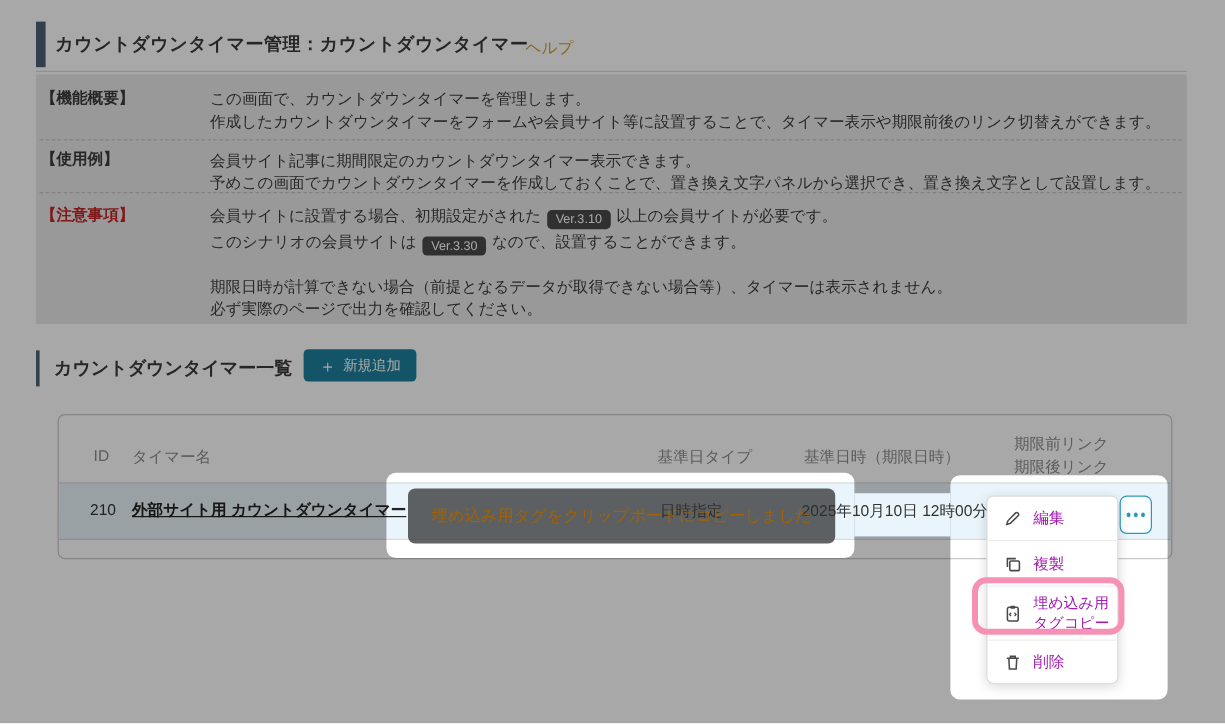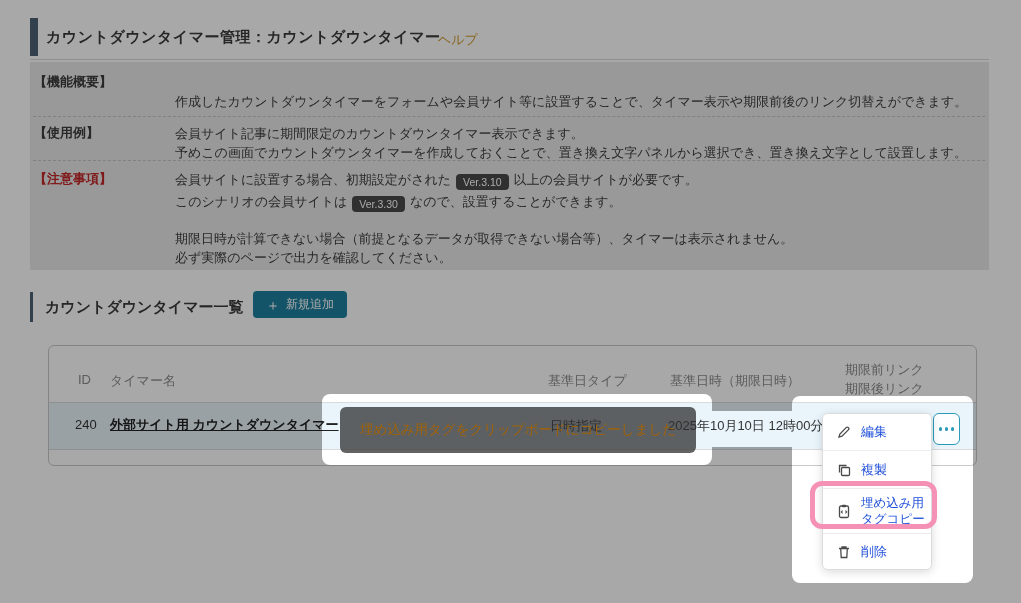--- a/index.html
+++ b/index.html
@@ -45,21 +45,21 @@
   
   .dim-svg{left:0;top:0;z-index:20;pointer-events:none;}
 
   
   .toast{left:340px;top:407px;width:356px;height:46px;background:rgba(45,45,45,.74);border-radius:6px;
     z-index:30;display:flex;align-items:center;justify-content:center;color:#a16207;font-size:13.5px;white-space:nowrap;}
 
   
   .ctx-menu{left:822px;top:413px;width:110px;background:#fff;border:1px solid #dcdcdc;border-radius:6px;
     box-sizing:border-box;z-index:40;box-shadow:0 2px 10px rgba(0,0,0,.15);overflow:hidden;}
-  .mi{display:flex;align-items:center;gap:9px;padding-left:13px;font-size:13px;color:#1d4ed8;
+  .mi{display:flex;align-items:center;gap:9px;padding-left:13px;font-size:13px;color:#a21caf;
     border-bottom:1px solid #ececec;cursor:pointer;background:#fff;}
   .mi:last-child{border-bottom:none;}
   .mi-edit{height:36px;}
   .mi-copy{height:37px;}
   .mi-embed{height:44px;}
   .mi-del{height:35px;}
   .mi .two-line{font-size:12.5px;line-height:16px;}
   .mi svg{flex:0 0 auto;}
 
   .pink-ring{left:810px;top:481px;width:127px;height:48px;border:5px solid var(--highlight-pink,#f591b4);
@@ -70,20 +70,21 @@
 
 <div class="canvas">
 
   <div class="abs accent-bar"></div>
   <div class="abs page-title">カウントダウンタイマー管理：カウントダウンタイマー</div>
   <div class="abs help-link">ヘルプ</div>
   <div class="abs top-rule"></div>
 
   <div class="abs info-box">
     <div class="abs info-label" style="top:11px;">【機能概要】</div>
+    <div class="abs info-line" style="top:11px;">この画面で、カウントダウンタイマーを管理します。</div>
     <div class="abs info-line" style="top:30px;">作成したカウントダウンタイマーをフォームや会員サイト等に設置することで、タイマー表示や期限前後のリンク切替えができます。</div>
 
     <div class="abs info-sep" style="top:54px;"></div>
 
     <div class="abs info-label" style="top:62px;">【使用例】</div>
     <div class="abs info-line" style="top:62px;">会員サイト記事に期間限定のカウントダウンタイマー表示できます。</div>
     <div class="abs info-line" style="top:81px;">予めこの画面でカウントダウンタイマーを作成しておくことで、置き換え文字パネルから選択でき、置き換え文字として設置します。</div>
 
     <div class="abs info-sep" style="top:98px;"></div>
 
@@ -103,21 +104,21 @@
 
   <div class="abs list-panel"></div>
   <div class="abs col-head" style="left:78px;top:372px;">ID</div>
   <div class="abs col-head" style="left:110px;top:372px;">タイマー名</div>
   <div class="abs col-head" style="left:548px;top:372px;">基準日タイプ</div>
   <div class="abs col-head" style="left:670px;top:372px;">基準日時（期限日時）</div>
   <div class="abs col-head" style="left:845px;top:361px;">期限前リンク</div>
   <div class="abs col-head" style="left:845px;top:380px;">期限後リンク</div>
 
   <div class="abs row-bg"></div>
-  <div class="abs cell" style="left:75px;top:417px;">240</div>
+  <div class="abs cell" style="left:75px;top:417px;">210</div>
   <div class="abs cell timer-link" style="left:110px;top:416px;">外部サイト用 カウントダウンタイマー</div>
   <div class="abs cell" style="left:550px;top:417px;">日時指定</div>
   <div class="abs cell" style="left:668px;top:417px;">2025年10月10日 12時00分</div>
   <div class="abs ellipsis-btn">
     <span class="dot"></span>
     <span class="dot"></span>
     <span class="dot"></span>
   </div>
 
   <svg class="abs dim-svg" width="1021" height="603">

